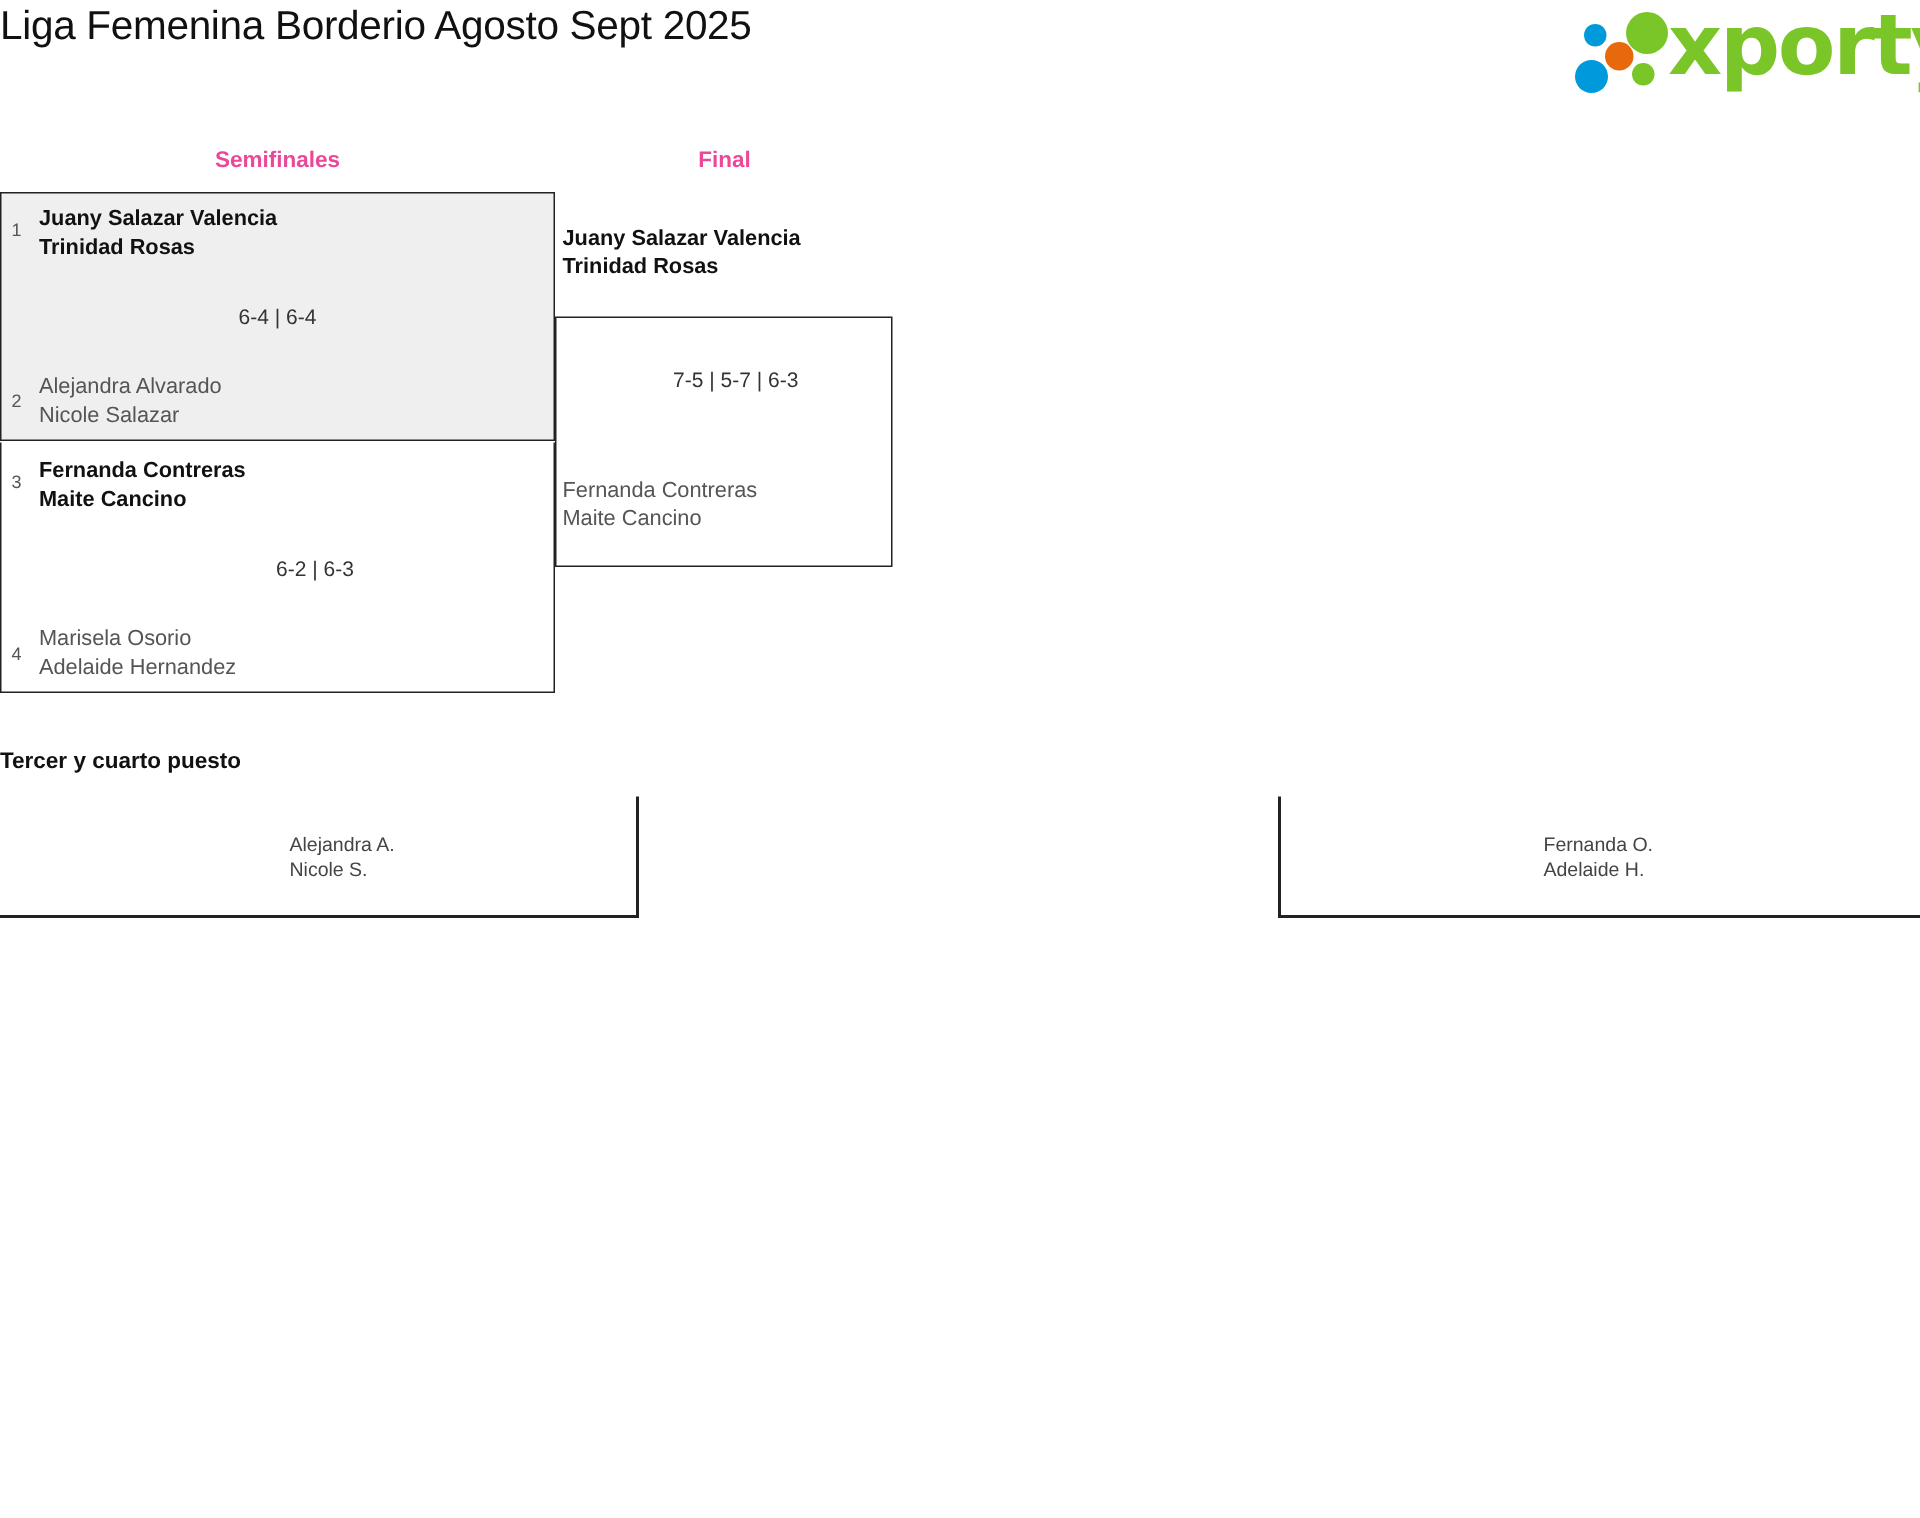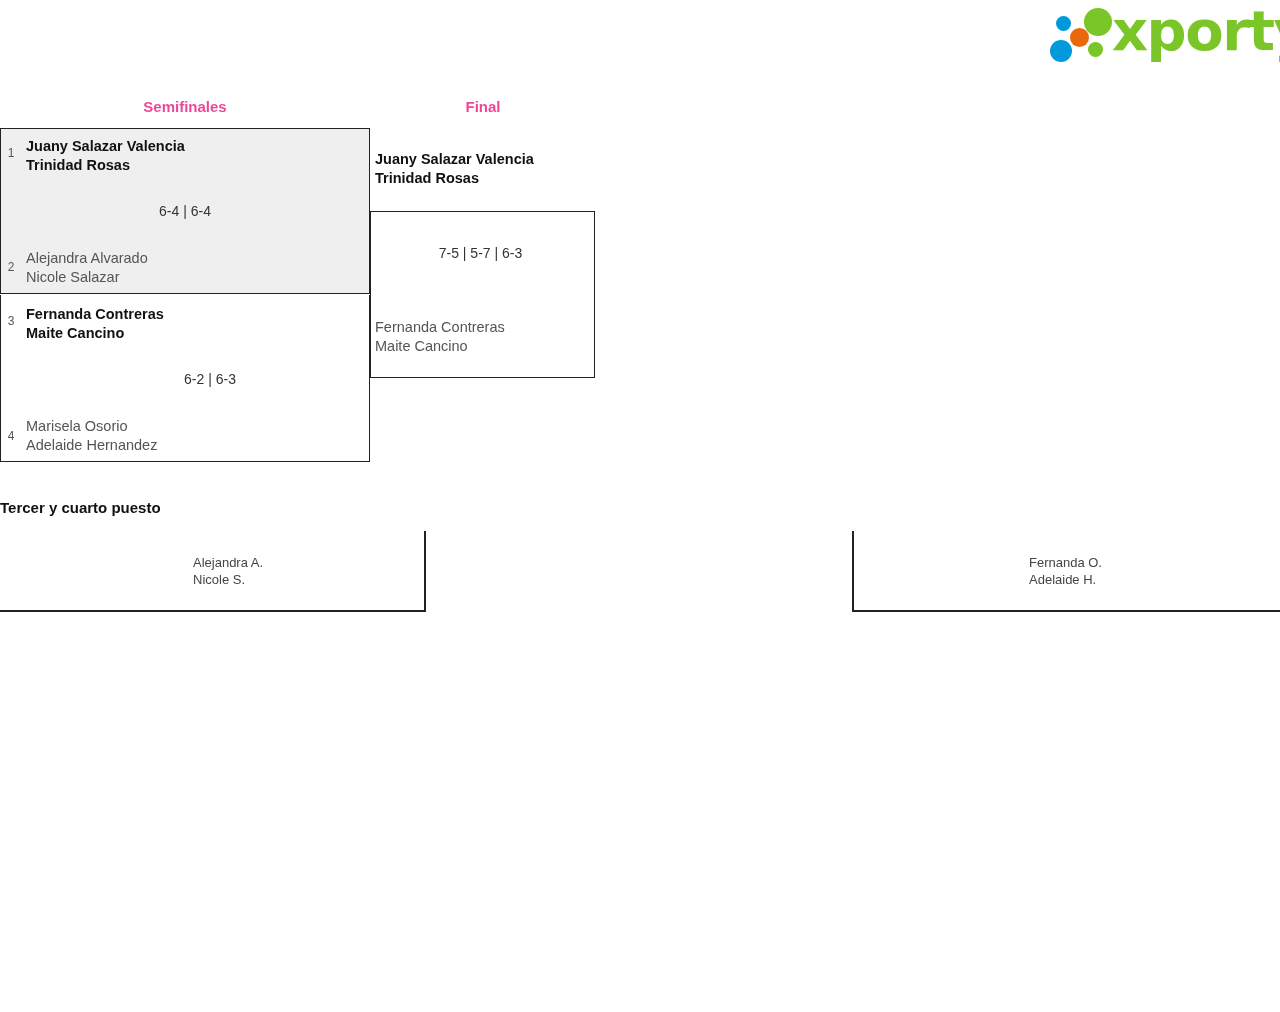--- a/index.html
+++ b/index.html
@@ -135,21 +135,21 @@
 
   
   #sf2-seed-3 { left: 0px;  top: 314px; }
   #sf2-team-3 { left: 26px; top: 305px; }
   #sf2-score  { left: 0px;  top: 371px; width: 370px; margin-left: 25px; }
   #sf2-seed-4 { left: 0px;  top: 429px; }
   #sf2-team-4 { left: 26px; top: 417px; }
 
   
   #final-team-winner { left: 375px; top: 150px; }
-  #final-score       { left: 368px; top: 245px; width: 225px; }
+  #final-score       { left: 378px; top: 245px; width: 225px; }
   #final-team-loser  { left: 375px; top: 318px; }
 
   
   #third-place-heading {
     position: absolute;
     left: 0px;
     top: 499px;
     font-size: 15px;
     font-weight: 700;
     color: #111111;
@@ -176,20 +176,21 @@
     color: #444444;
   }
   .third-team .nm { display: block; white-space: pre; }
   #third-team-left  { left: 173px; top: 554px; margin-left: 20px; }
   #third-team-right { left: 1029px; top: 554px; }
 </style>
 </head>
 <body>
 
 <div id="tournament-title">
+  <span class="line">Liga Femenina Borderio Agosto Sept 2025</span>
 </div>
 
 <div id="brand-logo">
   <div class="dots">
     <span class="dot dot-blue-sm"></span>
     <span class="dot dot-blue-lg"></span>
     <span class="dot dot-orange"></span>
     <span class="dot dot-green-lg"></span>
     <span class="dot dot-green-sm"></span>
   </div>

